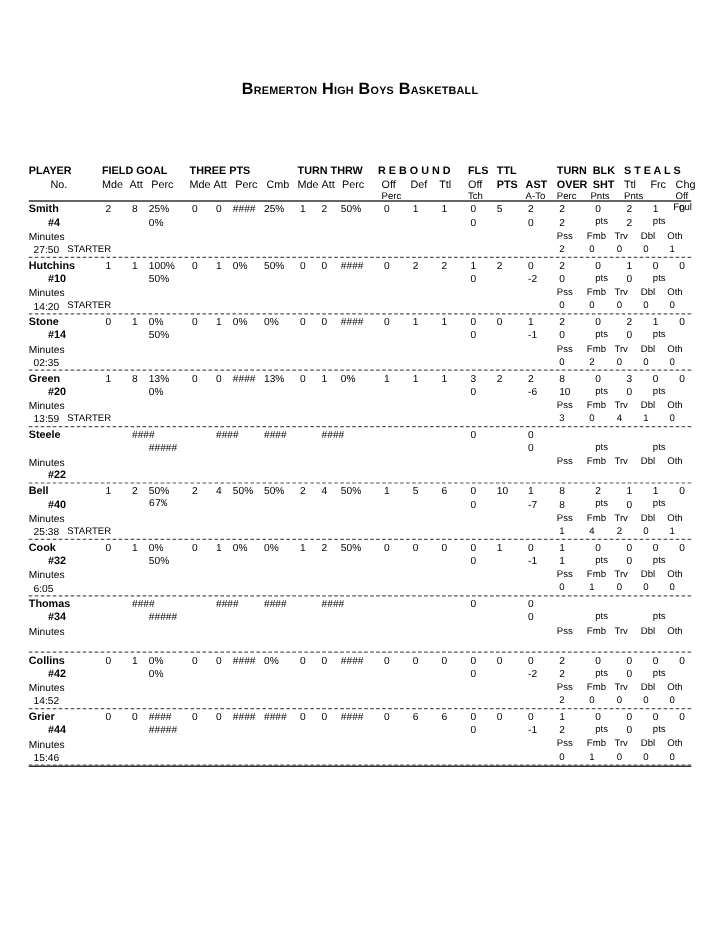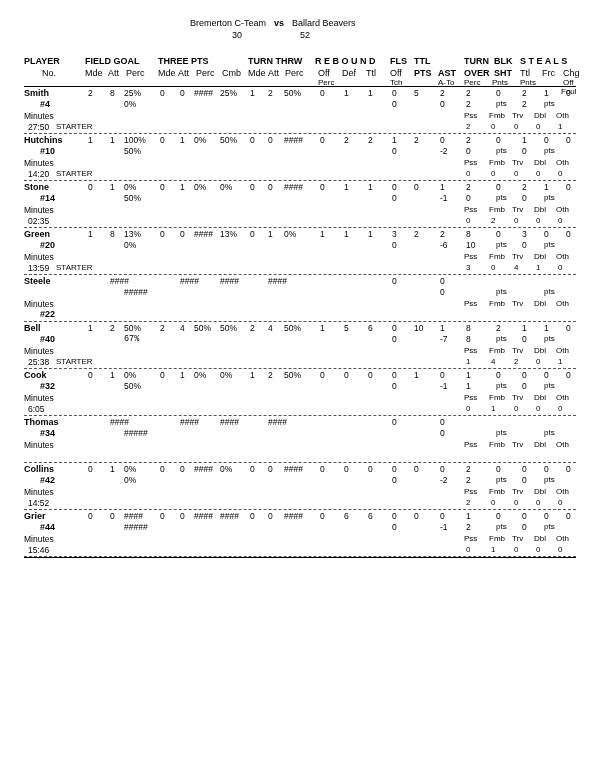--- a/index.html
+++ b/index.html
@@ -128,31 +128,23 @@
     white-space: nowrap;
   }
   .nm { font-size: 9px; }
   .starter { font-size: 8px; }
 </style>
 </head>
 <body>
 
 <div class="page">
 
+  <div class="title">Bremerton High Boys Basketball</div>
 
   <div class="header-block">
-    <div class="hdr-mid">
-      <div class="teams">
-        <span>Bremerton C-Team</span><span class="vs">vs</span><span>Ballard Beavers</span>
-      </div>
-      <div class="scores">
-        <span class="s1">30</span>
-        <span class="s2">52</span>
-      </div>
-    </div>
   </div>
 
   <div class="colhdr">
     <span class="b" style="left:24px; top:0;">PLAYER</span>
     <span style="left:42px; top:12px;">No.</span>
 
     <span class="b" style="left:85px; top:0;">FIELD GOAL</span>
     <span style="left:85px; top:12px;">Mde</span>
     <span style="left:108px; top:12px;">Att</span>
     <span style="left:126px; top:12px;">Perc</span>

